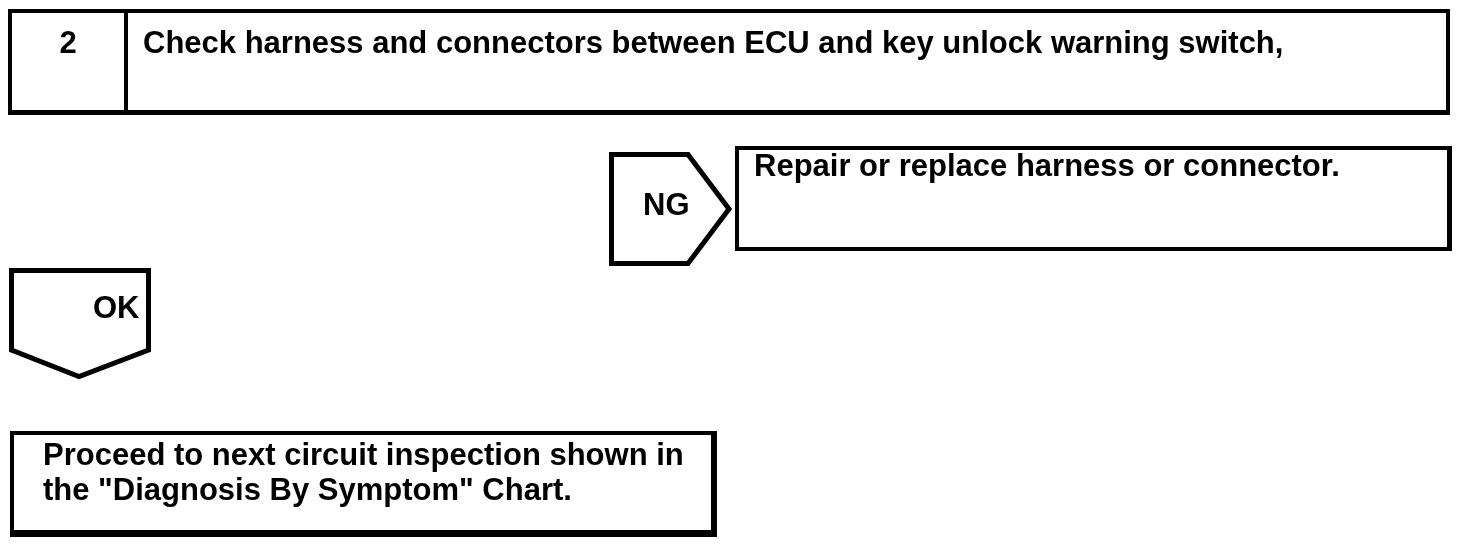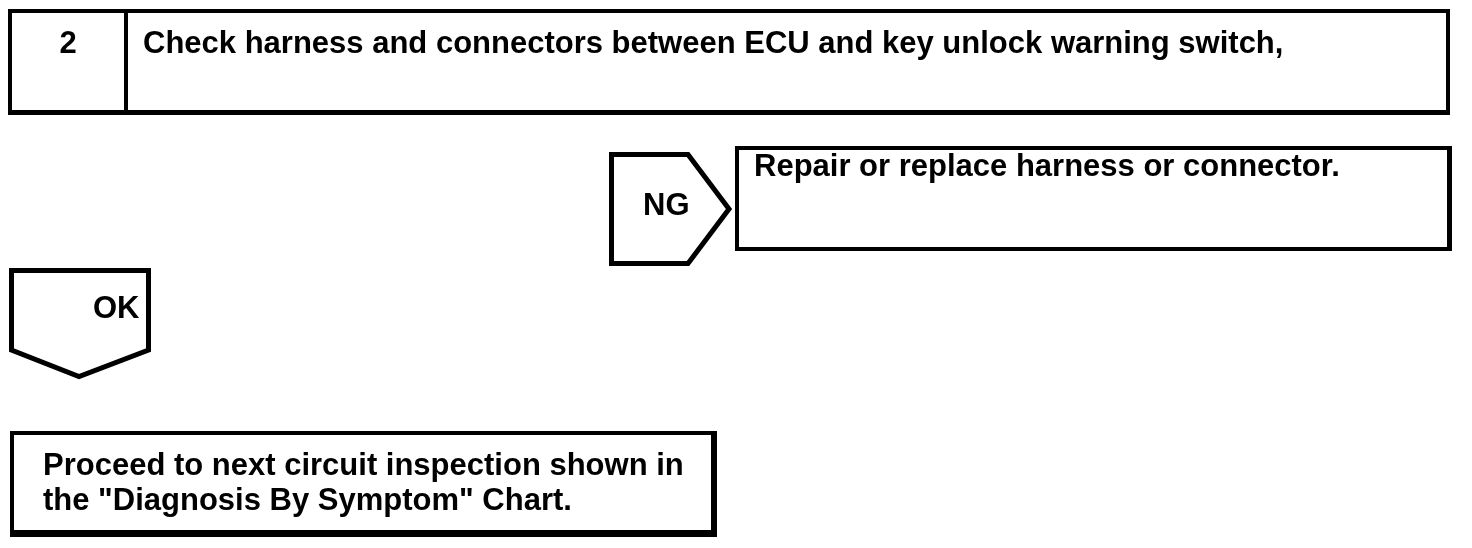--- a/index.html
+++ b/index.html
@@ -95,21 +95,21 @@
     line-height: 32px;
   }
   
   .ok-action-box {
     left: 10px;
     top: 431px;
     width: 707px;
     height: 106px;
     border-right-width: 6px;
     border-bottom-width: 7px;
-    padding: 12px 12px 0 29px;
+    padding: 2px 12px 0 29px;
     font-size: 31px;
     line-height: 35px;
   }
 </style>
 </head>
 <body>
 
 <div class="page">
 
   <div class="box step-box">

